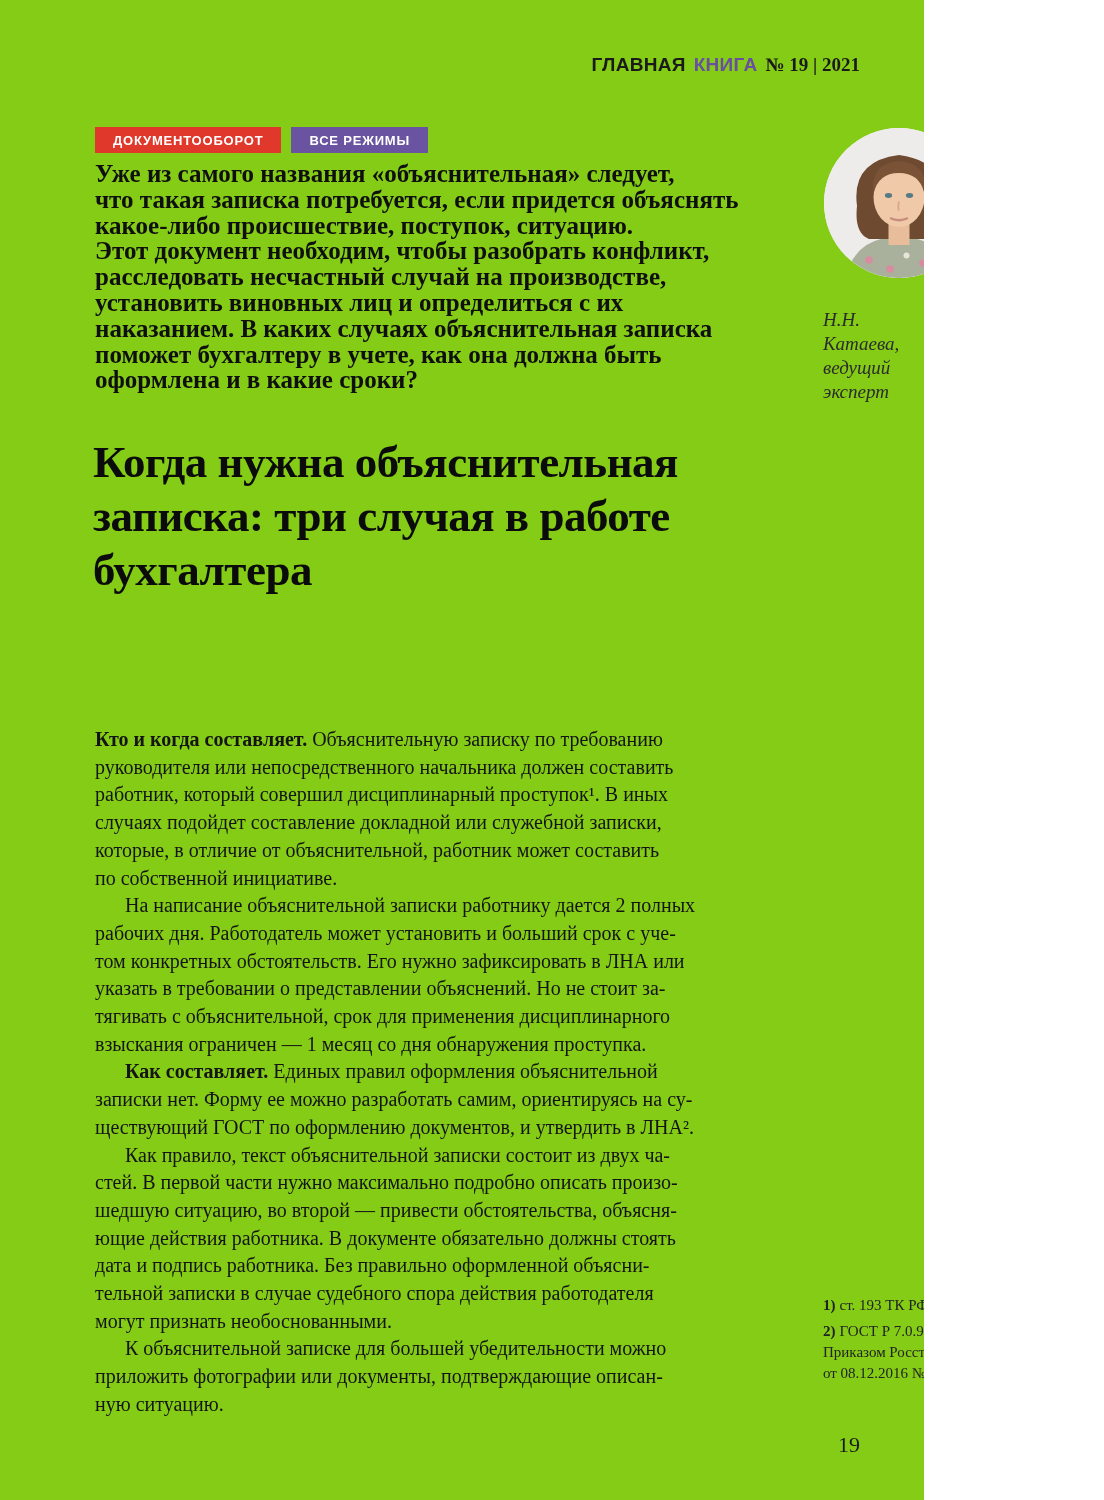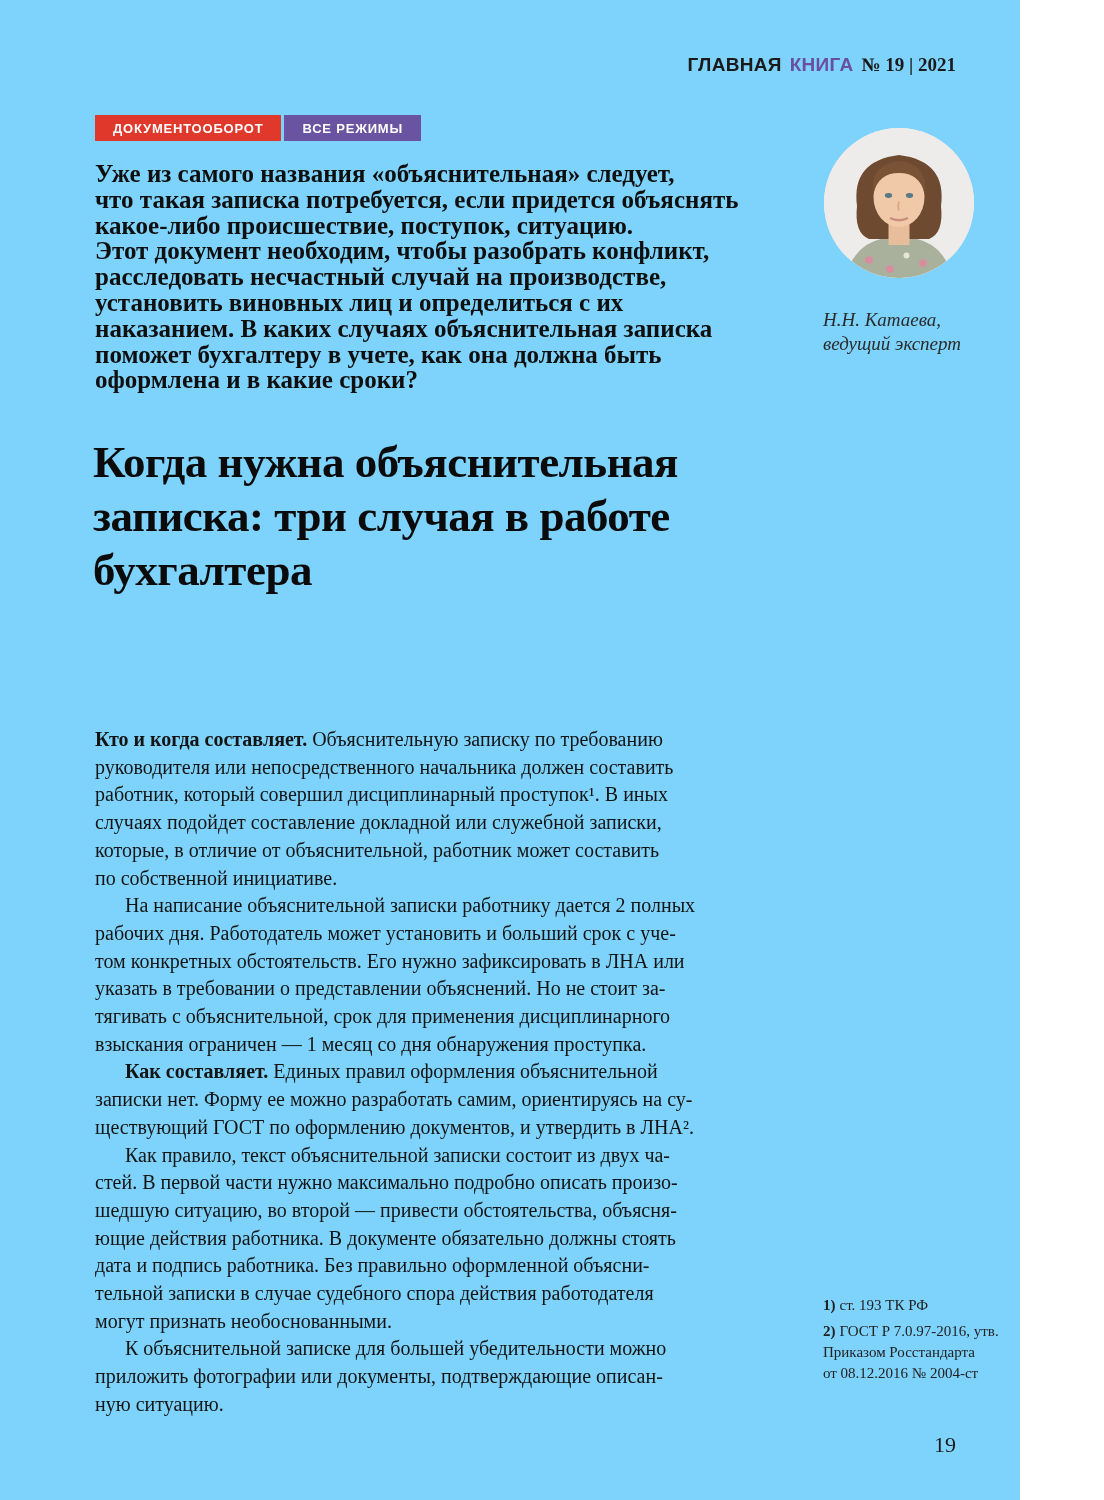--- a/index.html
+++ b/index.html
@@ -1,21 +1,21 @@
 <!DOCTYPE html>
 <html><head>
 <meta charset="utf-8">
 <style>
   * { margin: 0; padding: 0; box-sizing: border-box; }
   html, body { background: #ffffff; }
   .page {
     position: relative;
-    width: 1020px;
+    width: 924px;
     height: 1500px;
-    background: #7dd3fc;
+    background: #84cc16;
     font-family: "Liberation Serif", serif;
     color: #111111;
     overflow: hidden;
   }
 
   
   .header {
     position: absolute;
     top: 54px;
     right: 64px;
@@ -43,23 +43,23 @@
     font-family: "Liberation Serif", serif;
     font-weight: bold;
     font-size: 19px;
     color: #1a1a1a;
   }
 
   
   .badges {
     position: absolute;
     left: 95px;
-    top: 115px;
+    top: 127px;
     display: flex;
-    gap: 3px;
+    gap: 10px;
   }
   .badge {
     height: 26px;
     display: inline-flex;
     align-items: center;
     padding: 0 18px;
     font-family: "Liberation Sans", sans-serif;
     font-weight: bold;
     font-size: 13px;
     letter-spacing: 0.8px;

